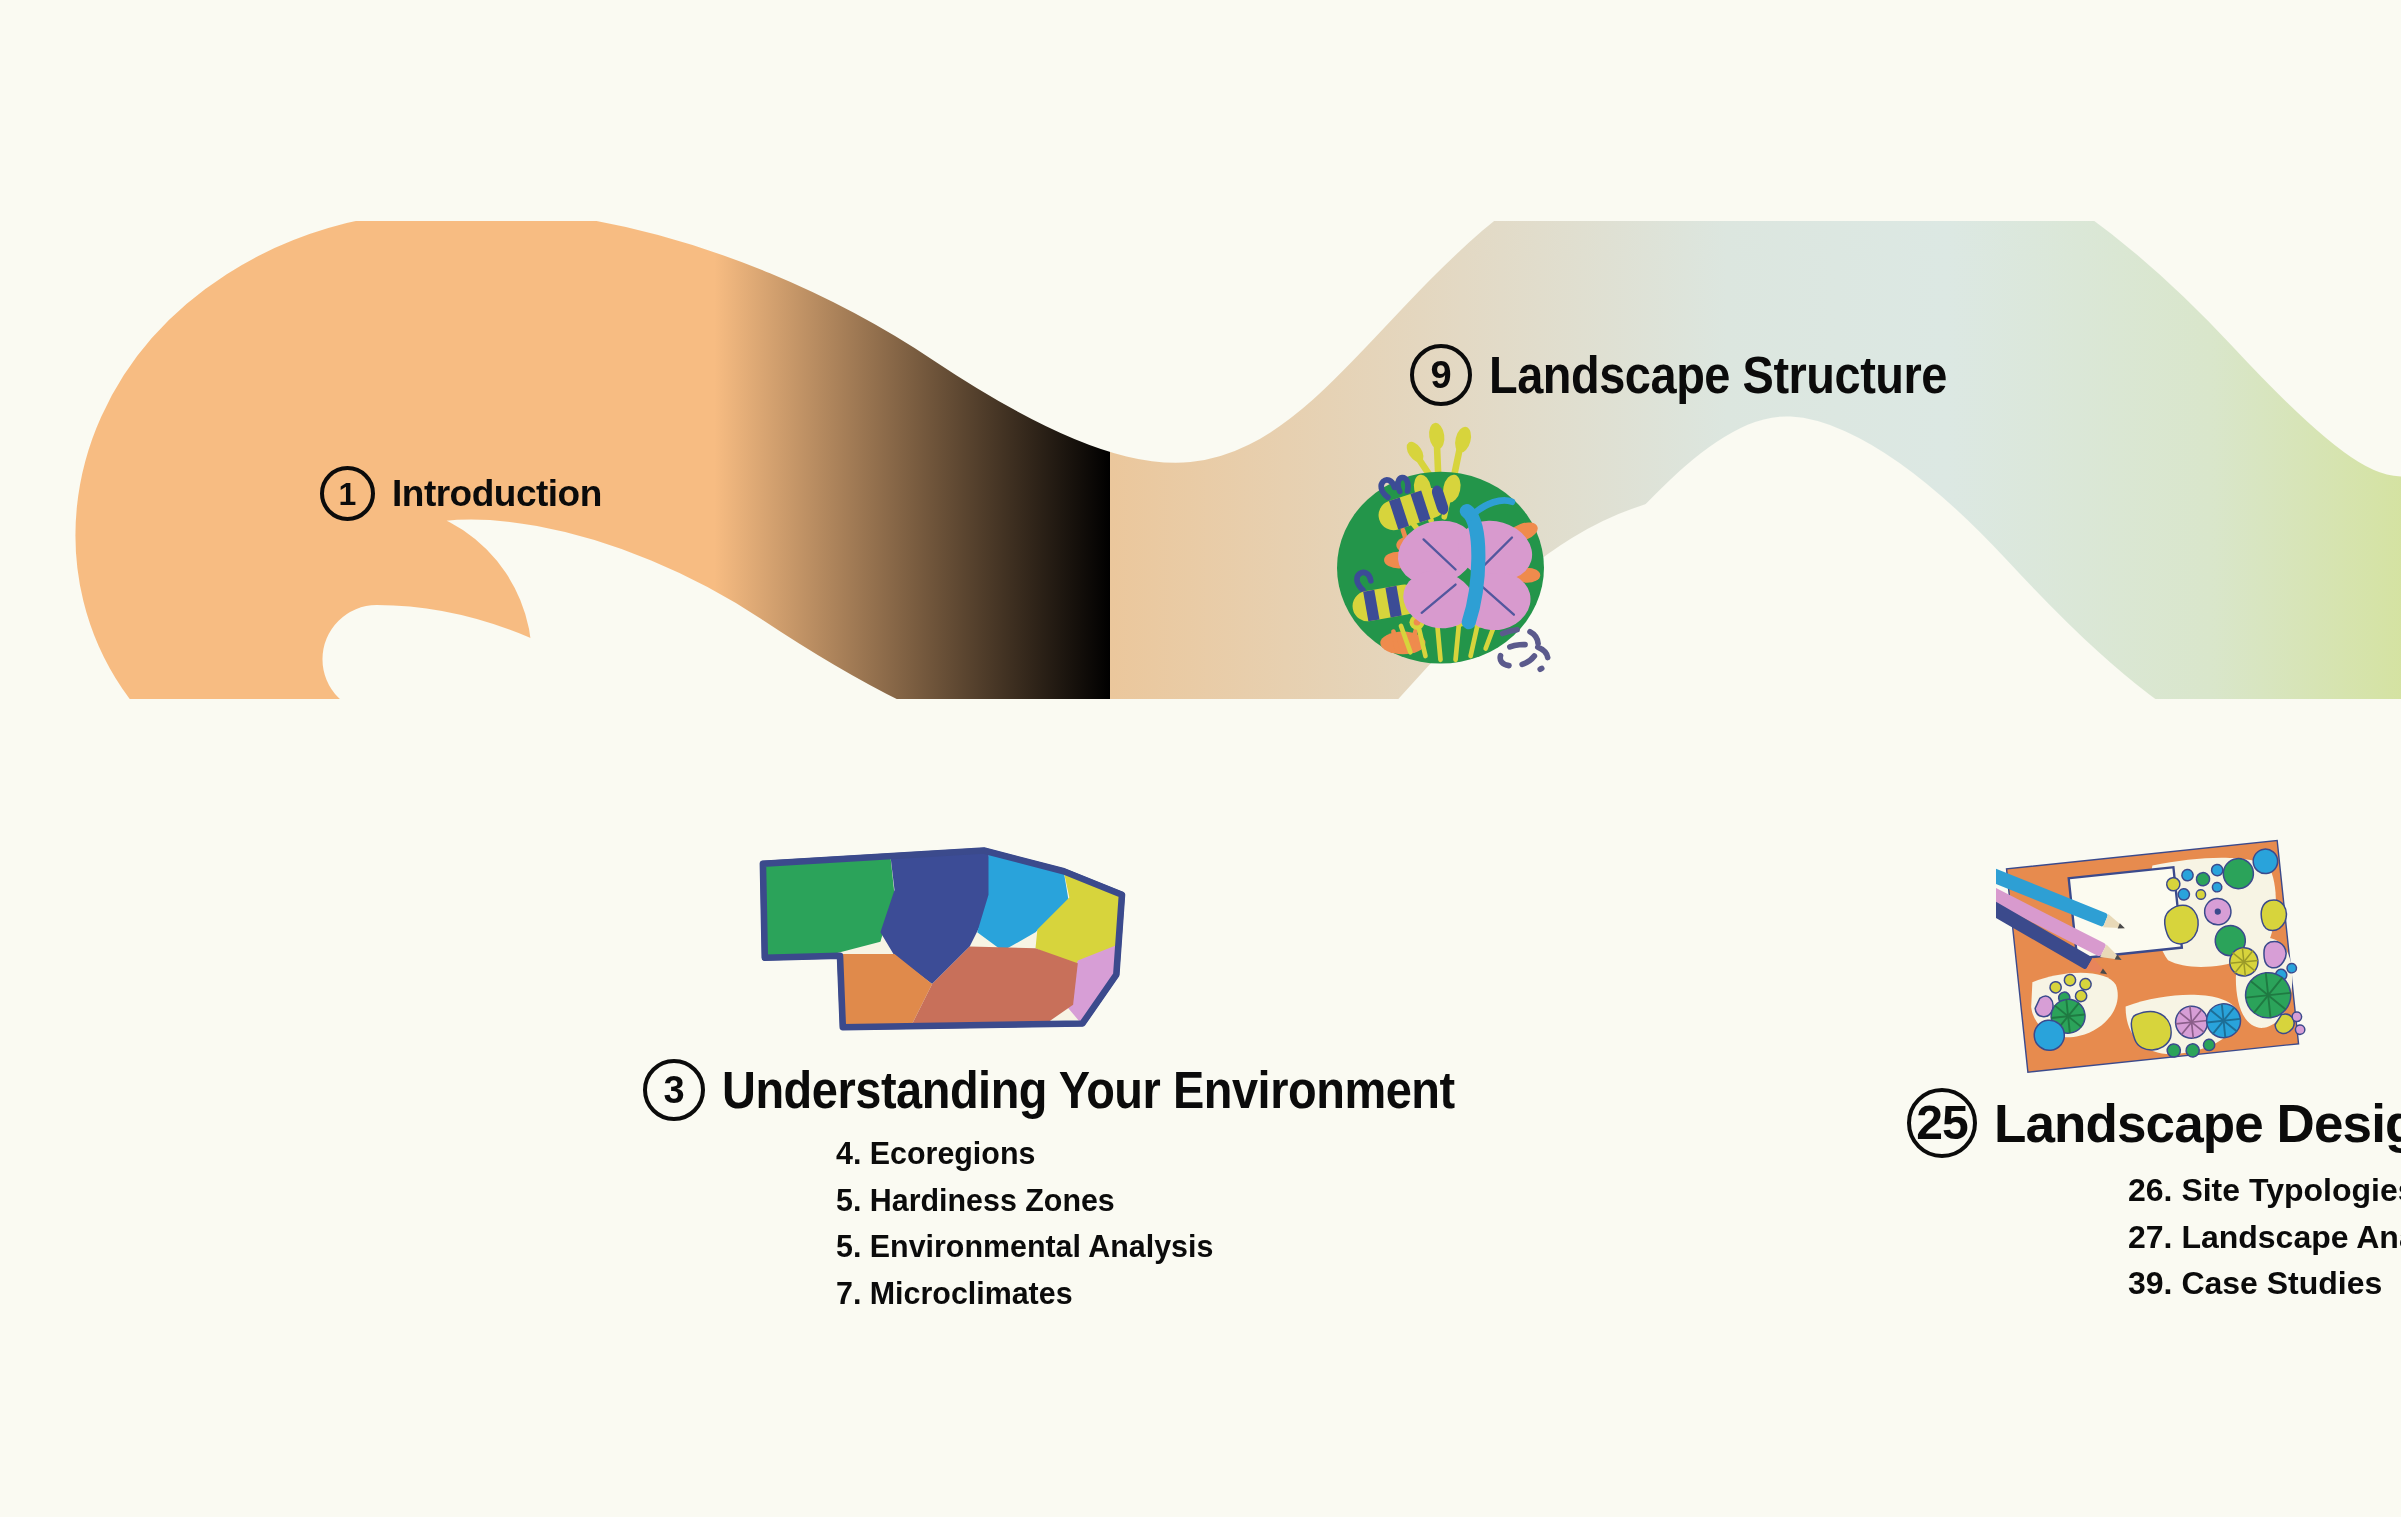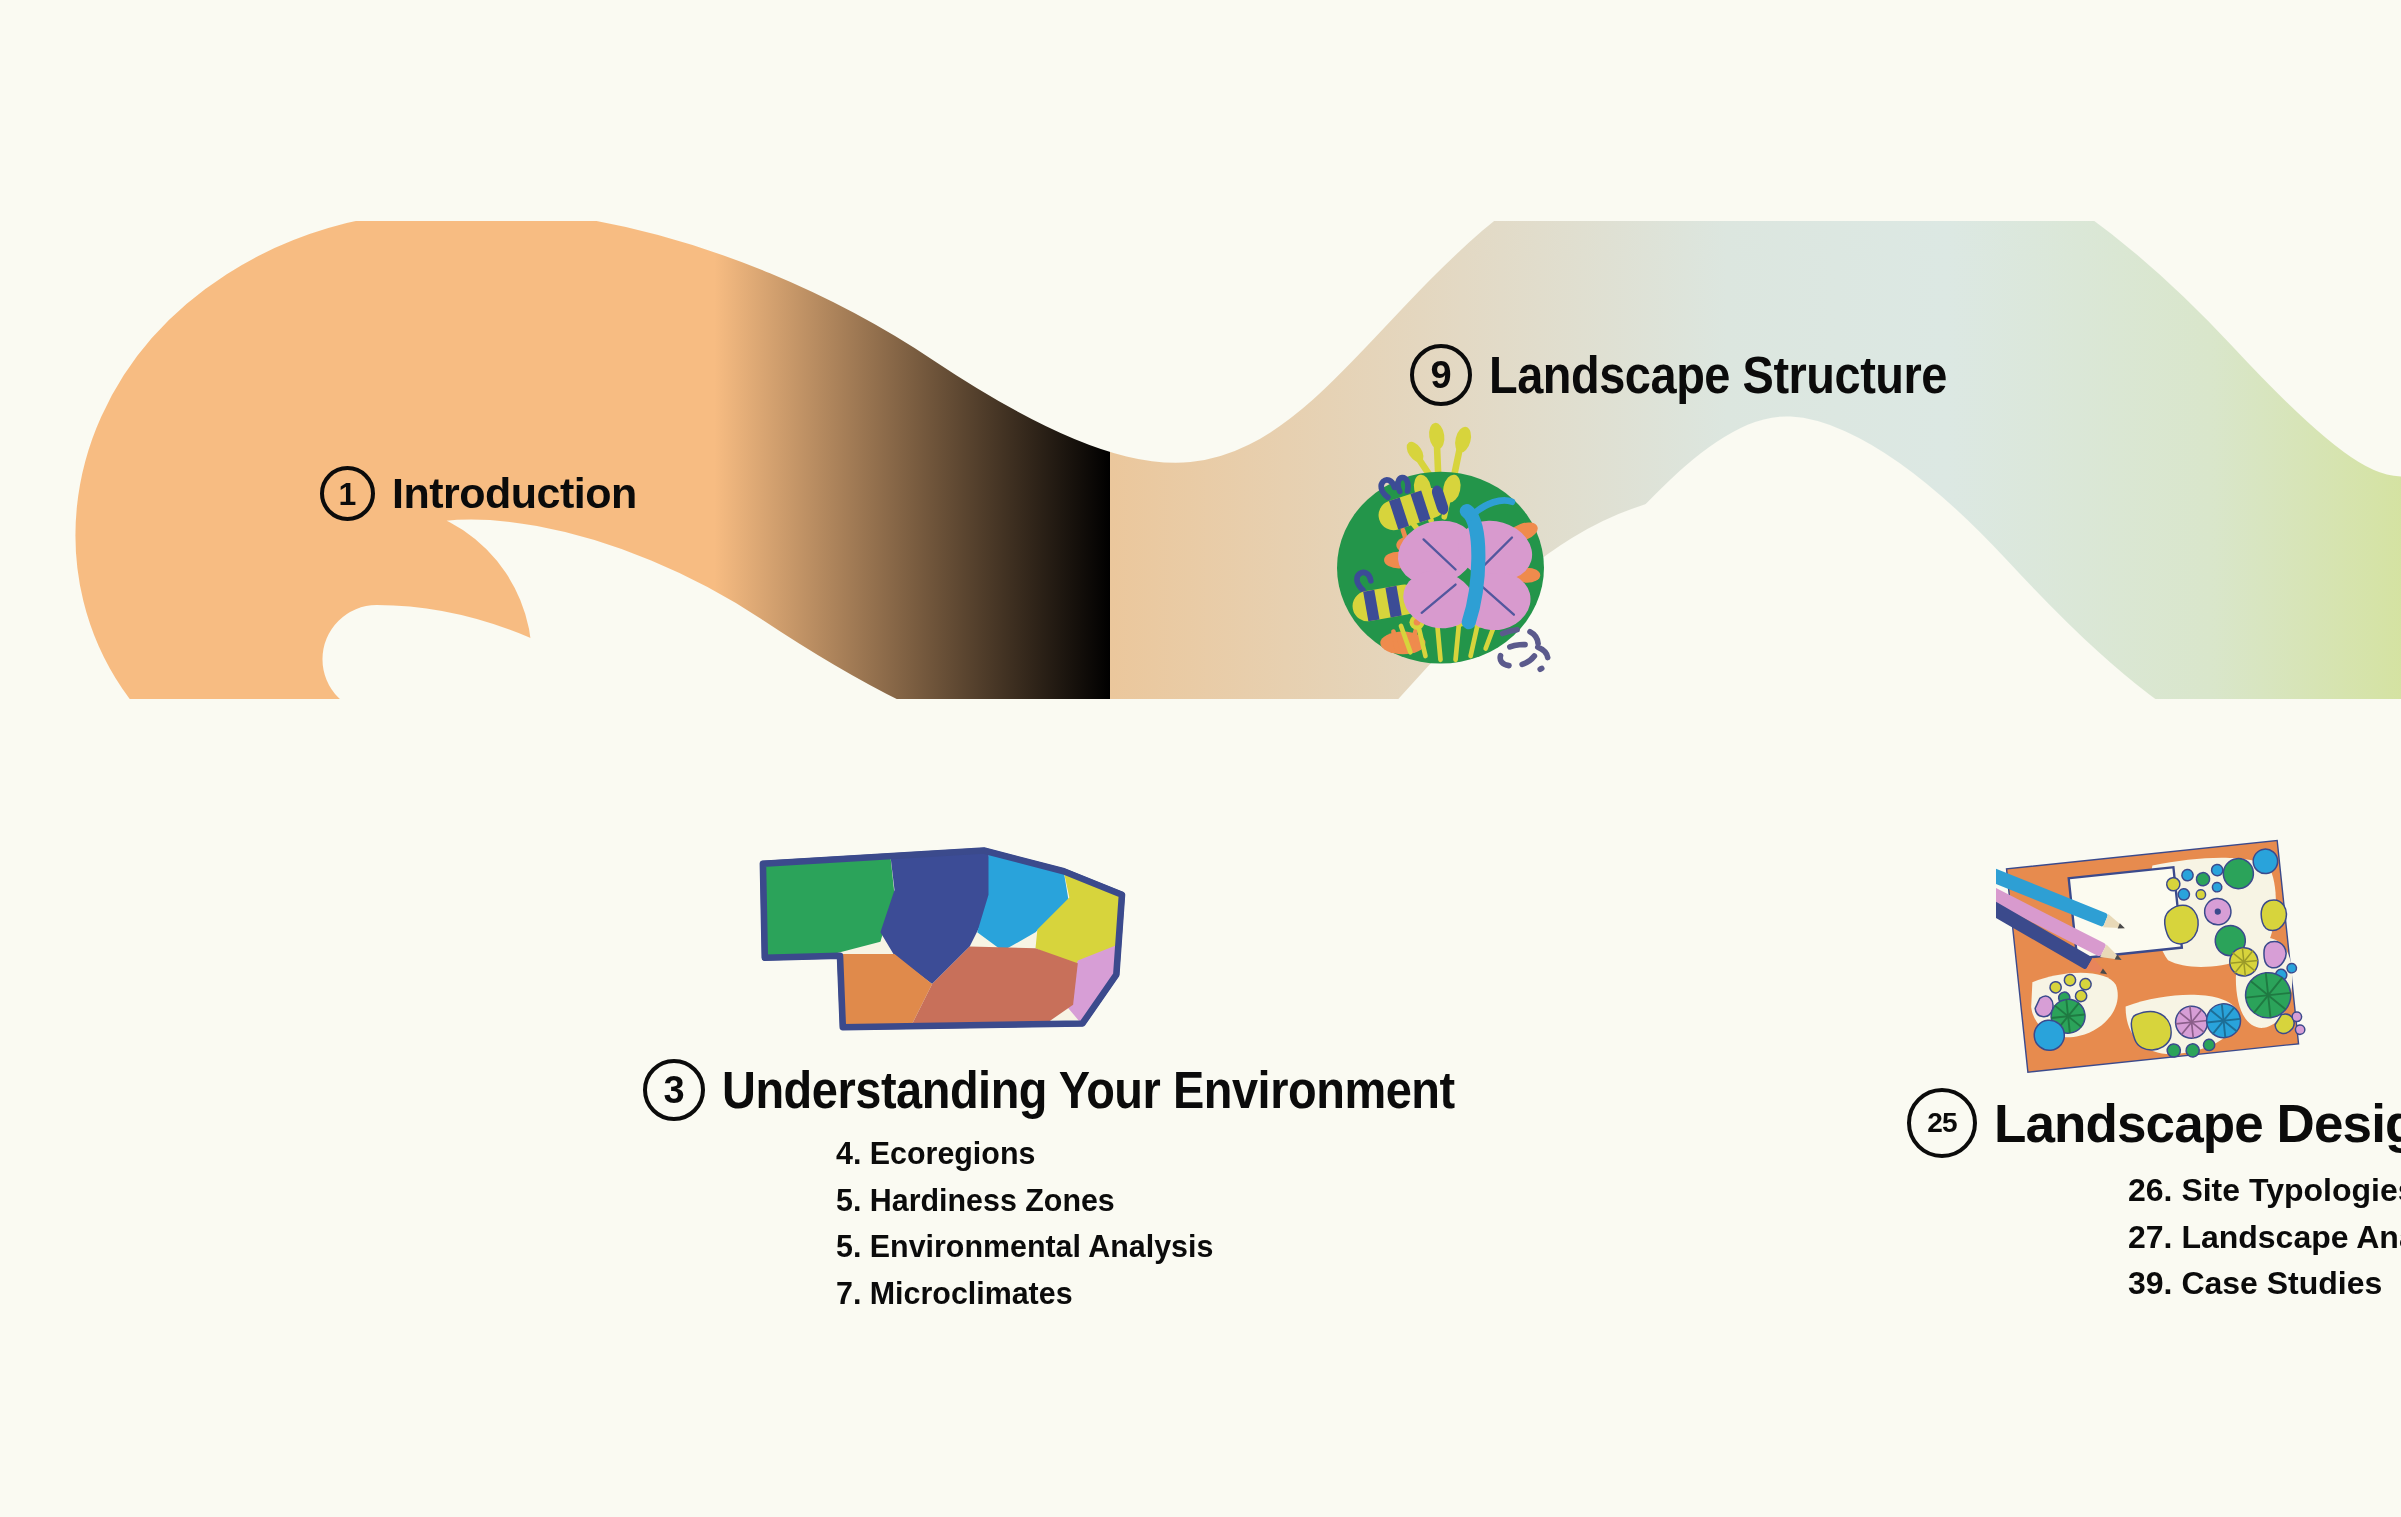--- a/index.html
+++ b/index.html
@@ -39,29 +39,29 @@
     justify-content: center;
     border: 4.7px solid #0B0B0B;
     border-radius: 50%;
     color: #0B0B0B;
     font-weight: 700;
     line-height: 1;
     box-sizing: border-box;
   }
   .badge-56 { width: 55px; height: 55px; font-size: 32px; }
   .badge-64 { width: 62px; height: 62px; font-size: 38px; }
-  .badge-72 { width: 70px; height: 70px; font-size: 28px; letter-spacing: -0.9px; }
+  .badge-72 { width: 70px; height: 70px; font-size: 48px; letter-spacing: -0.9px; }
 
   .sec-title {
     color: #0B0B0B;
     font-weight: 700;
     line-height: 1;
   }
   .title-rounded {
-    font-size: 43px;
+    font-size: 37px;
     letter-spacing: -0.5px;
   }
   .title-cond {
     font-size: 51px;
     font-family: "Liberation Sans Narrow", "Liberation Sans", sans-serif;
     transform: scaleX(0.92);
     transform-origin: left center;
     letter-spacing: -0.5px;
   }
   .title-wide {

